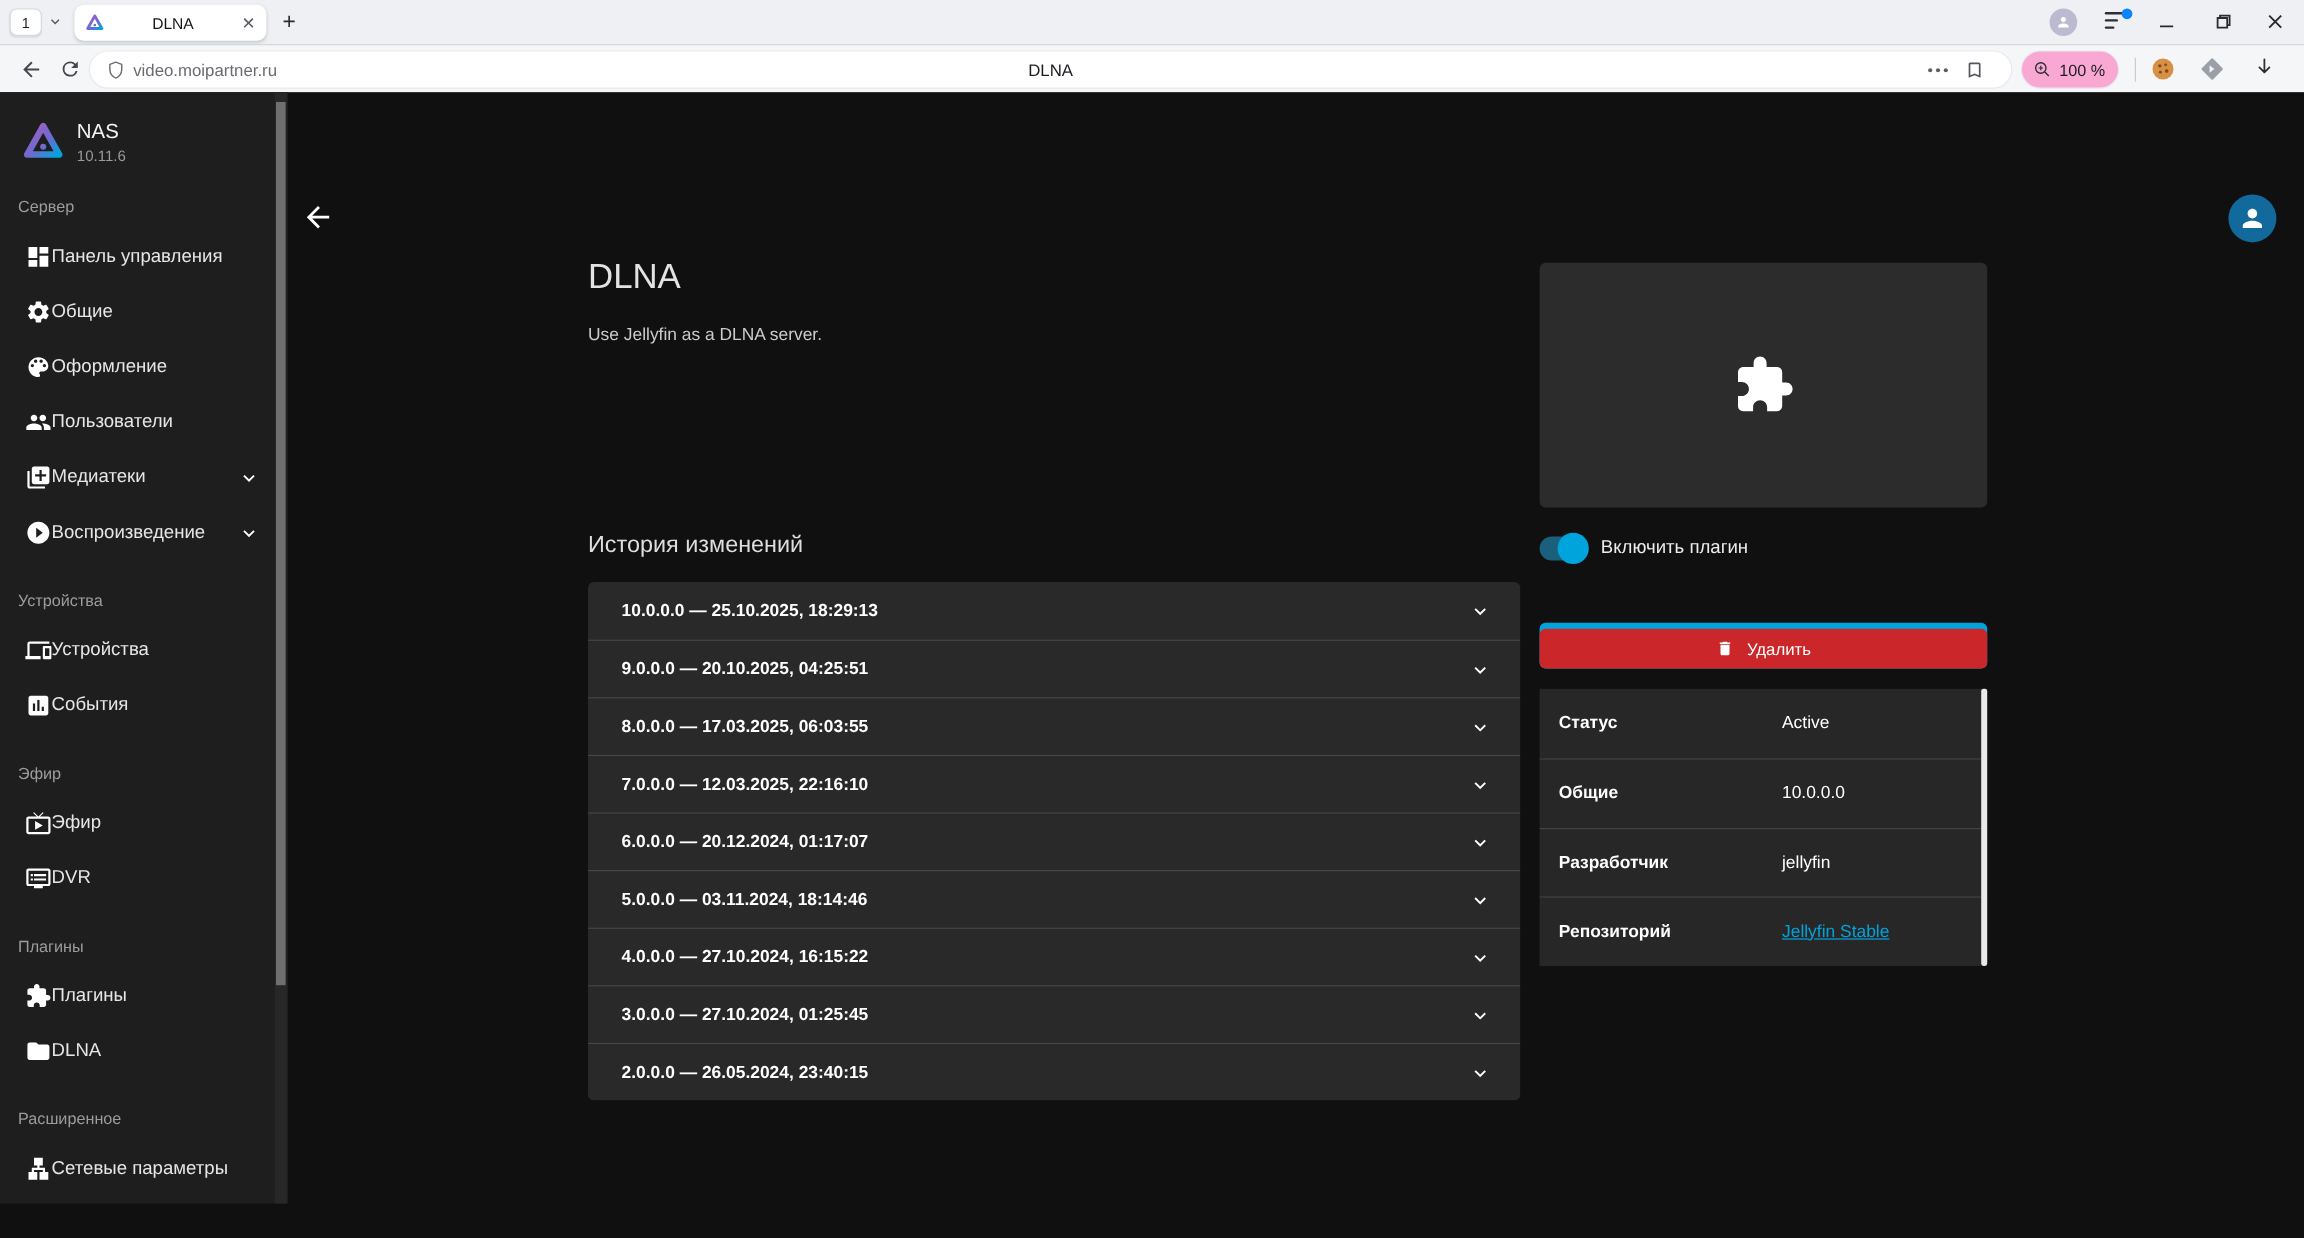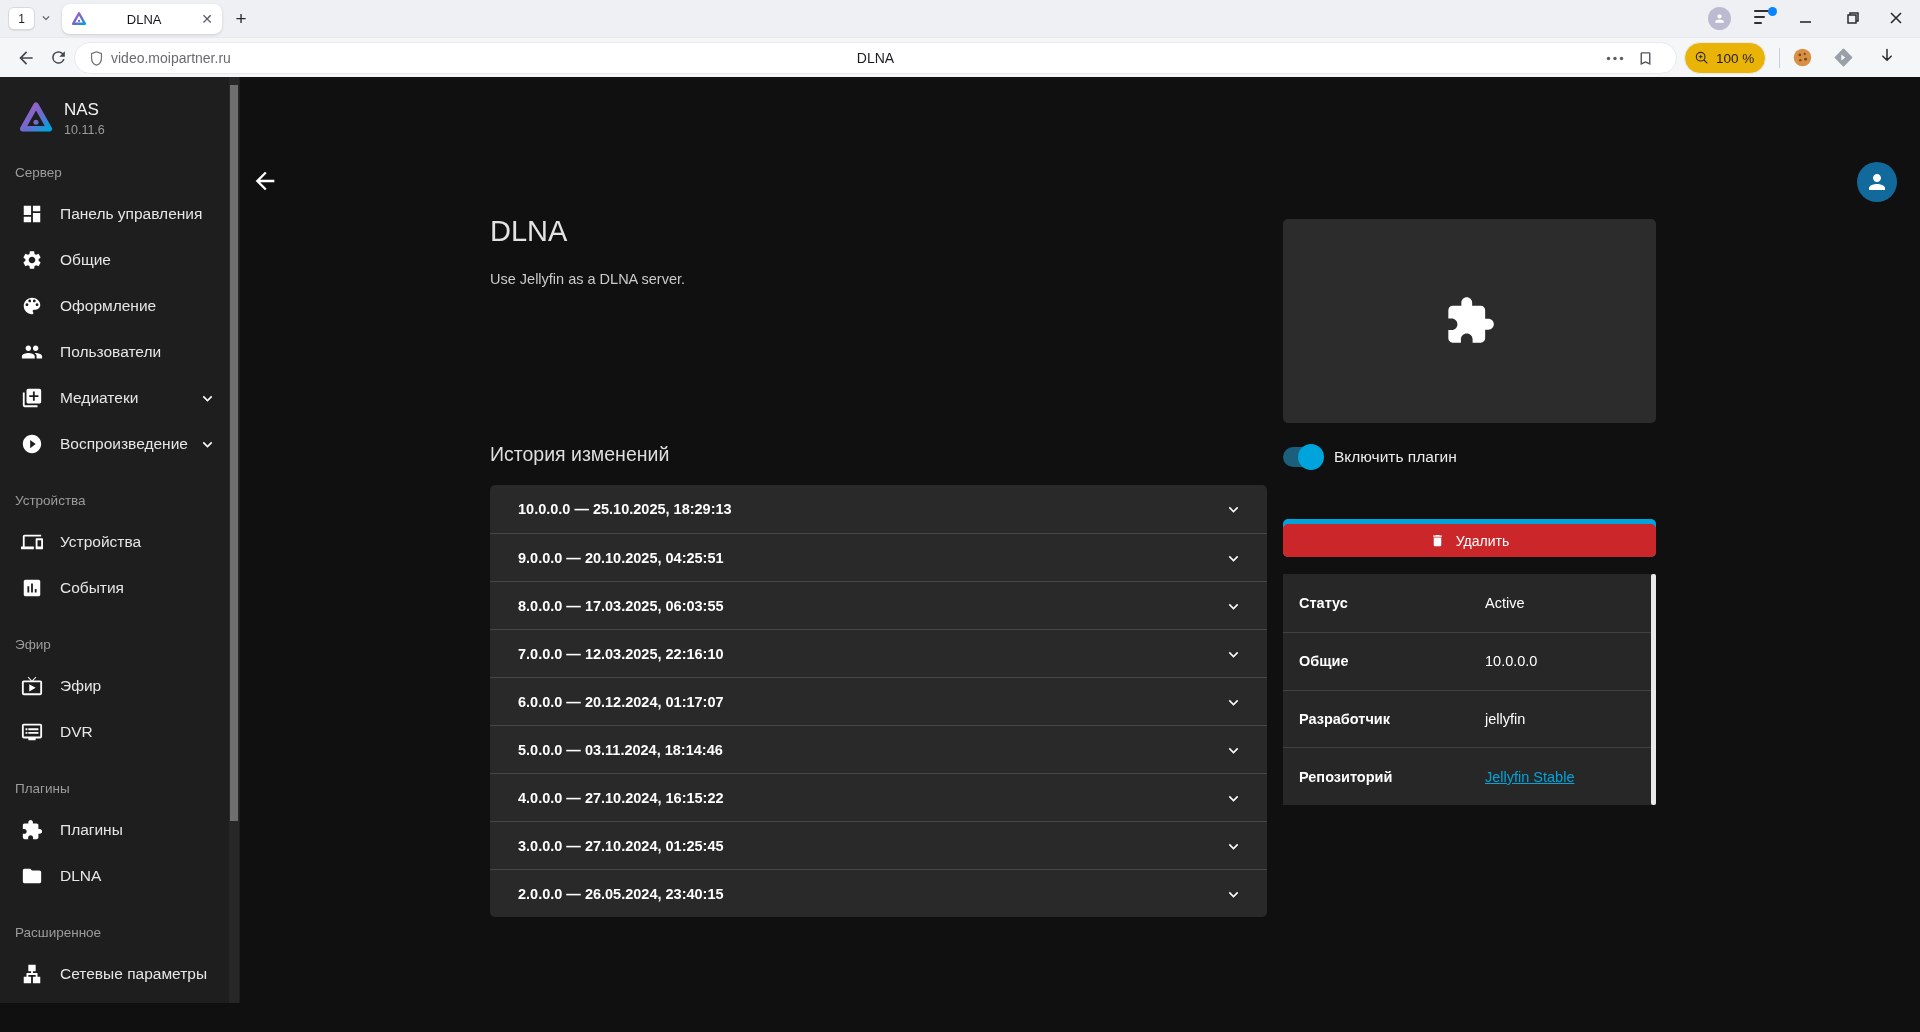--- a/index.html
+++ b/index.html
@@ -31,39 +31,39 @@
   .addr-row { position:absolute; left:0; top:37px; width:1920px; height:40px; background:#f5f6f8;
     border-top:1px solid #e7e9ed; }
   .nav-glyph { position:absolute; top:10px; }
   .url-pill { position:absolute; left:74px; top:4px; width:1603px; height:32px; background:#fff;
     border:1px solid #e7e9ee; border-radius:16px; }
   .shield { position:absolute; left:13px; top:7px; }
   .domain { position:absolute; left:36px; top:7px; font-size:14px; color:#6a6a70;text-align:center; }
   .omnibox-title { position:absolute; left:0; right:0; top:7px; text-align:center; font-size:14px; color:#1c1c21; }
   .pill-dots { position:absolute; right:52px; top:13px; }
   .pill-bookmark { position:absolute; right:22px; top:7px; }
-  .zoom-pill { position:absolute; left:1684px; top:4px; width:82px; height:32px; background:#eab308;
+  .zoom-pill { position:absolute; left:1684px; top:4px; width:82px; height:32px; background:#f9a8d4;
     border:1px solid #e7e9ee; border-radius:16px; display:flex; align-items:center; padding-left:9px; gap:6px; }
   .zoom-text { font-size:13.5px; color:#1d1d22; }
   .addr-div { position:absolute; left:1779px; top:10px; width:1px; height:20px; background:#c9ccd3; }
   .cookie { position:absolute; left:1792px; top:9px; }
   .ext-icon { position:absolute; left:1833px; top:9px; }
   .dl-icon { position:absolute; left:1877px; top:9px; }
 
   
   .content { position:absolute; left:0; top:77px; width:1920px; height:955px; background:#101010; }
 
   .sidebar { position:absolute; left:0; top:0; width:240px; height:926px; background:#1e1e1e; overflow:hidden; }
   .side-head { display:flex; align-items:center; gap:10px; padding:20px 0 0 18px; }
   .server-name { font-size:17px; color:#f2f2f2; font-weight:500; }
   .server-version { font-size:12.5px; color:#9b9b9b; margin-top:3px; }
   .nav-section { margin-top:26px; }
   .section-label { display:block; font-size:13.5px; color:#9c9c9c; padding-left:15px; height:18px; }
   .nav-list { margin-top:8px; }
-  .nav-item { position:relative; height:46px; display:flex; align-items:center; padding-left:21px; gap:17px; cursor:pointer; }
+  .nav-item { position:relative; height:46px; display:flex; align-items:center; padding-left:21px; cursor:pointer; }
   .nav-label { font-size:15.5px; color:#e6e6e6; font-weight:500; }
   .nav-chevron { position:absolute; left:198px; top:14px; }
   .side-scroll { position:absolute; left:229px; top:0; width:10px; height:955px; background:#272727; }
   .side-thumb { position:absolute; left:1px; top:8px; width:8px; height:736px; background:#6f6f6f; border-radius:0; }
   .side-arrow { position:absolute; left:1px; bottom:3px; width:0; height:0;
     border-left:4px solid transparent; border-right:4px solid transparent; border-top:6px solid #8a8a8a; }
 
   .back-btn { position:absolute; left:251px; top:90px; width:28px; height:28px; cursor:pointer; }
   .user-btn { position:absolute; left:1857px; top:85px; width:40px; height:40px; border-radius:50%;
     background:#12699c; display:flex; align-items:center; justify-content:center; cursor:pointer; }

